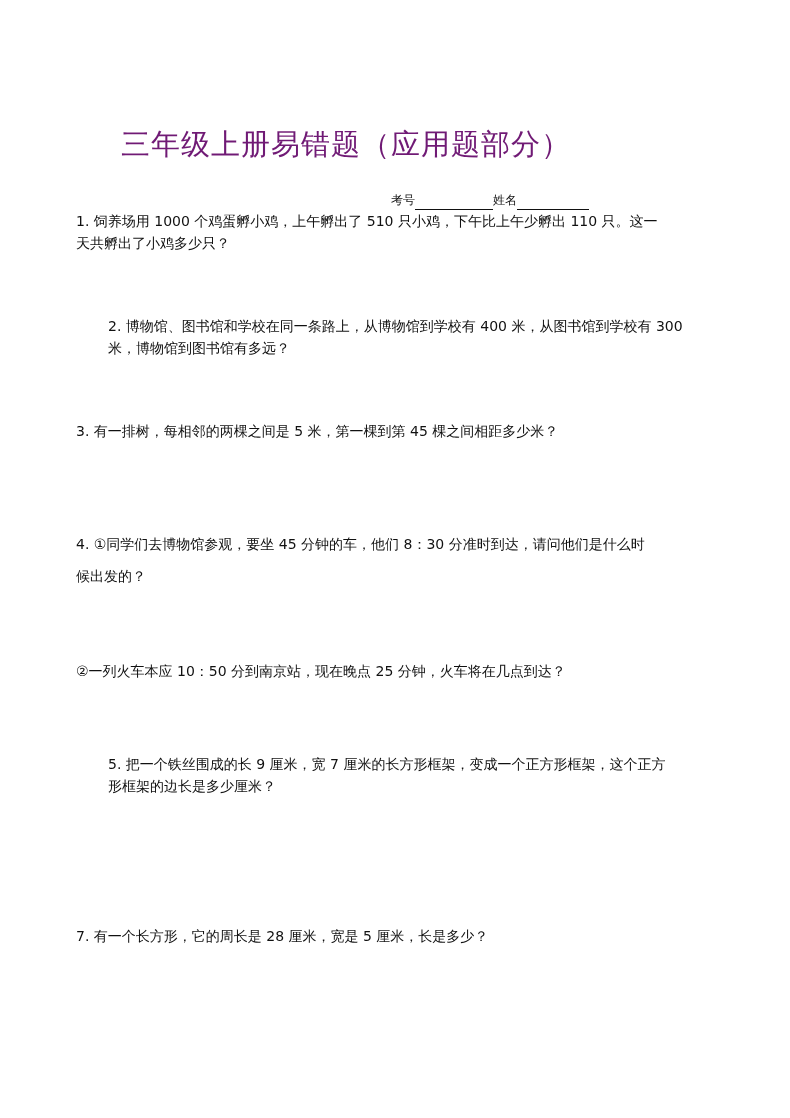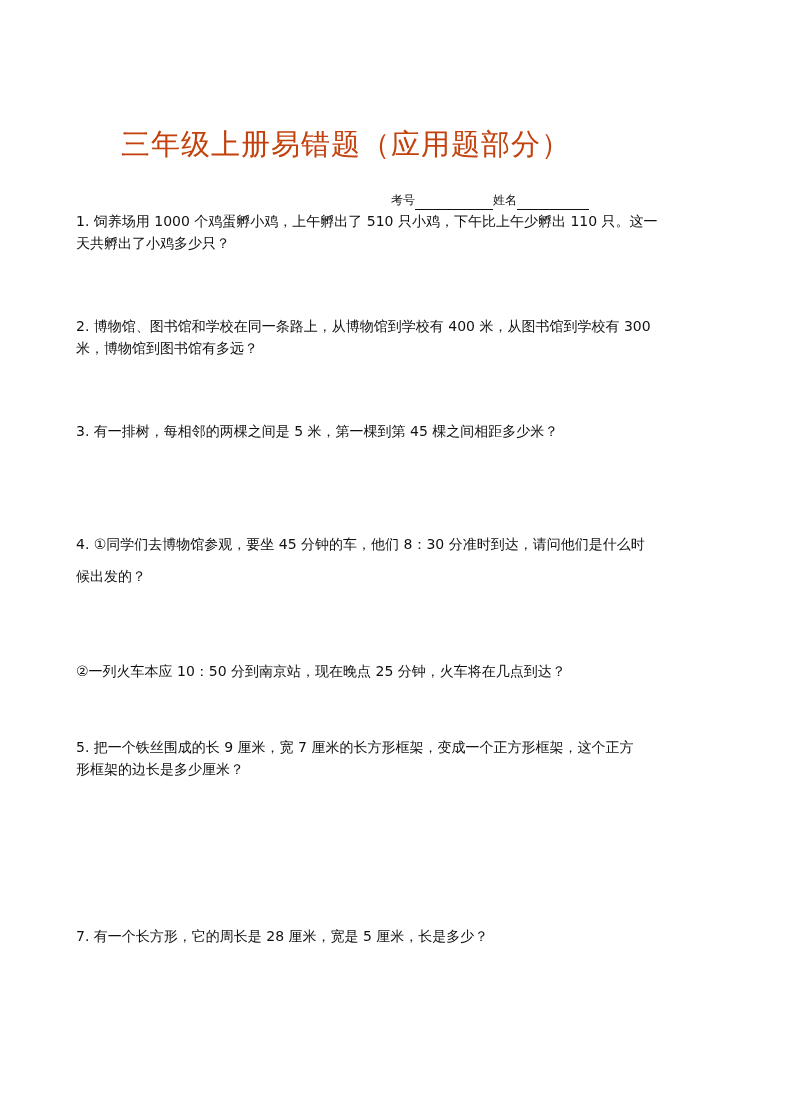--- a/index.html
+++ b/index.html
@@ -25,21 +25,21 @@
     .title {
       position: absolute;
       left: 0;
       top: 124px;
       width: 692px;
       text-align: center;
       font-family: "DejaVu Serif", "Liberation Serif", serif;
       font-size: 29px;
       line-height: 40px;
       letter-spacing: 1px;
-      color: #c2410c;
+      color: #701a75;
       white-space: nowrap;
     }
     .student-info {
       position: absolute;
       left: 391px;
       top: 190px;
       font-size: 12px;
       line-height: 20px;
       white-space: nowrap;
       display: flex;
@@ -78,39 +78,39 @@
     <span class="blank exam"></span>
     <span>姓名</span>
     <span class="blank name"></span>
   </div>
 
   <div class="q" style="top:210px;">
     <span class="line">1. 饲养场用 1000 个鸡蛋孵小鸡，上午孵出了 510 只小鸡，下午比上午少孵出 110 只。这一</span>
     <span class="line">天共孵出了小鸡多少只？</span>
   </div>
 
-  <div class="q" style="top:315px;">
+  <div class="q" style="top:315px;margin-left:32px;">
     <span class="line">2. 博物馆、图书馆和学校在同一条路上，从博物馆到学校有 400 米，从图书馆到学校有 300</span>
     <span class="line">米，博物馆到图书馆有多远？</span>
   </div>
 
   <div class="q" style="top:420px;">
     <span class="line">3. 有一排树，每相邻的两棵之间是 5 米，第一棵到第 45 棵之间相距多少米？</span>
   </div>
 
   <div class="q wide-lines" style="top:528px;">
     <span class="line">4. ①同学们去博物馆参观，要坐 45 分钟的车，他们 8：30 分准时到达，请问他们是什么时</span>
     <span class="line">候出发的？</span>
   </div>
 
   <div class="q" style="top:660px;">
     <span class="line">②一列火车本应 10：50 分到南京站，现在晚点 25 分钟，火车将在几点到达？</span>
   </div>
 
-  <div class="q" style="top:736px;">
+  <div class="q" style="top:753px;margin-left:32px;">
     <span class="line">5. 把一个铁丝围成的长 9 厘米，宽 7 厘米的长方形框架，变成一个正方形框架，这个正方</span>
     <span class="line">形框架的边长是多少厘米？</span>
   </div>
 
 
   <div class="q" style="top:925px;">
     <span class="line">7. 有一个长方形，它的周长是 28 厘米，宽是 5 厘米，长是多少？</span>
   </div>
 
 </div>

